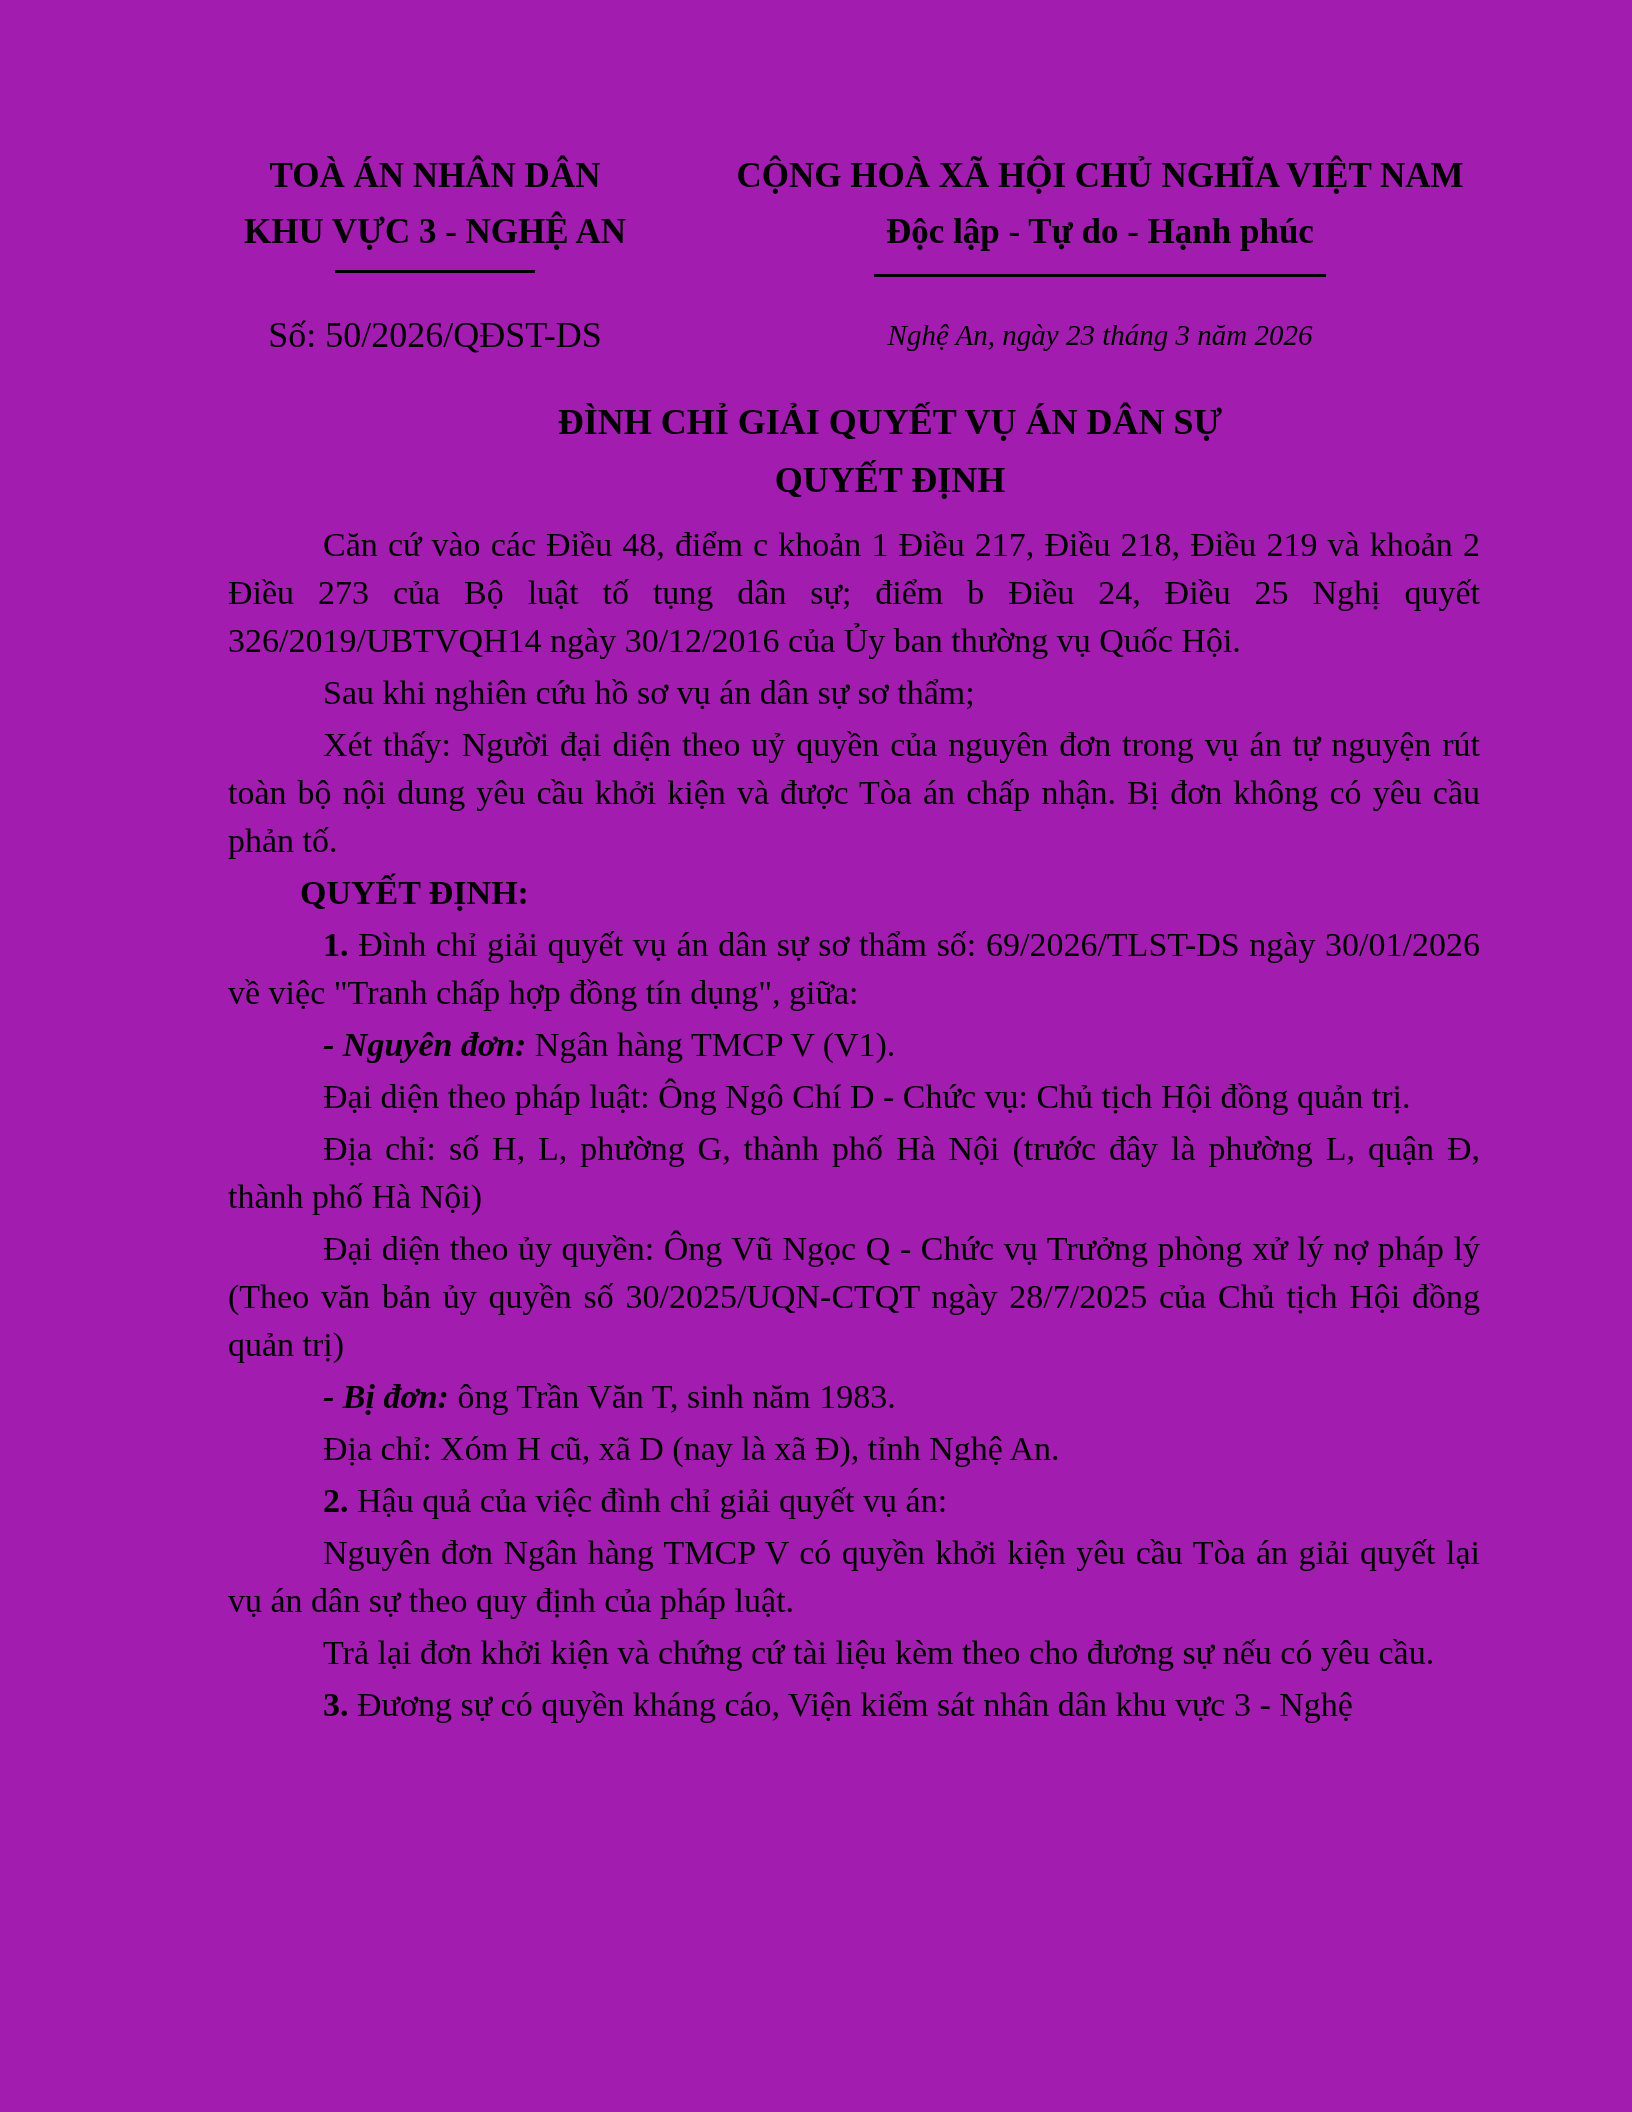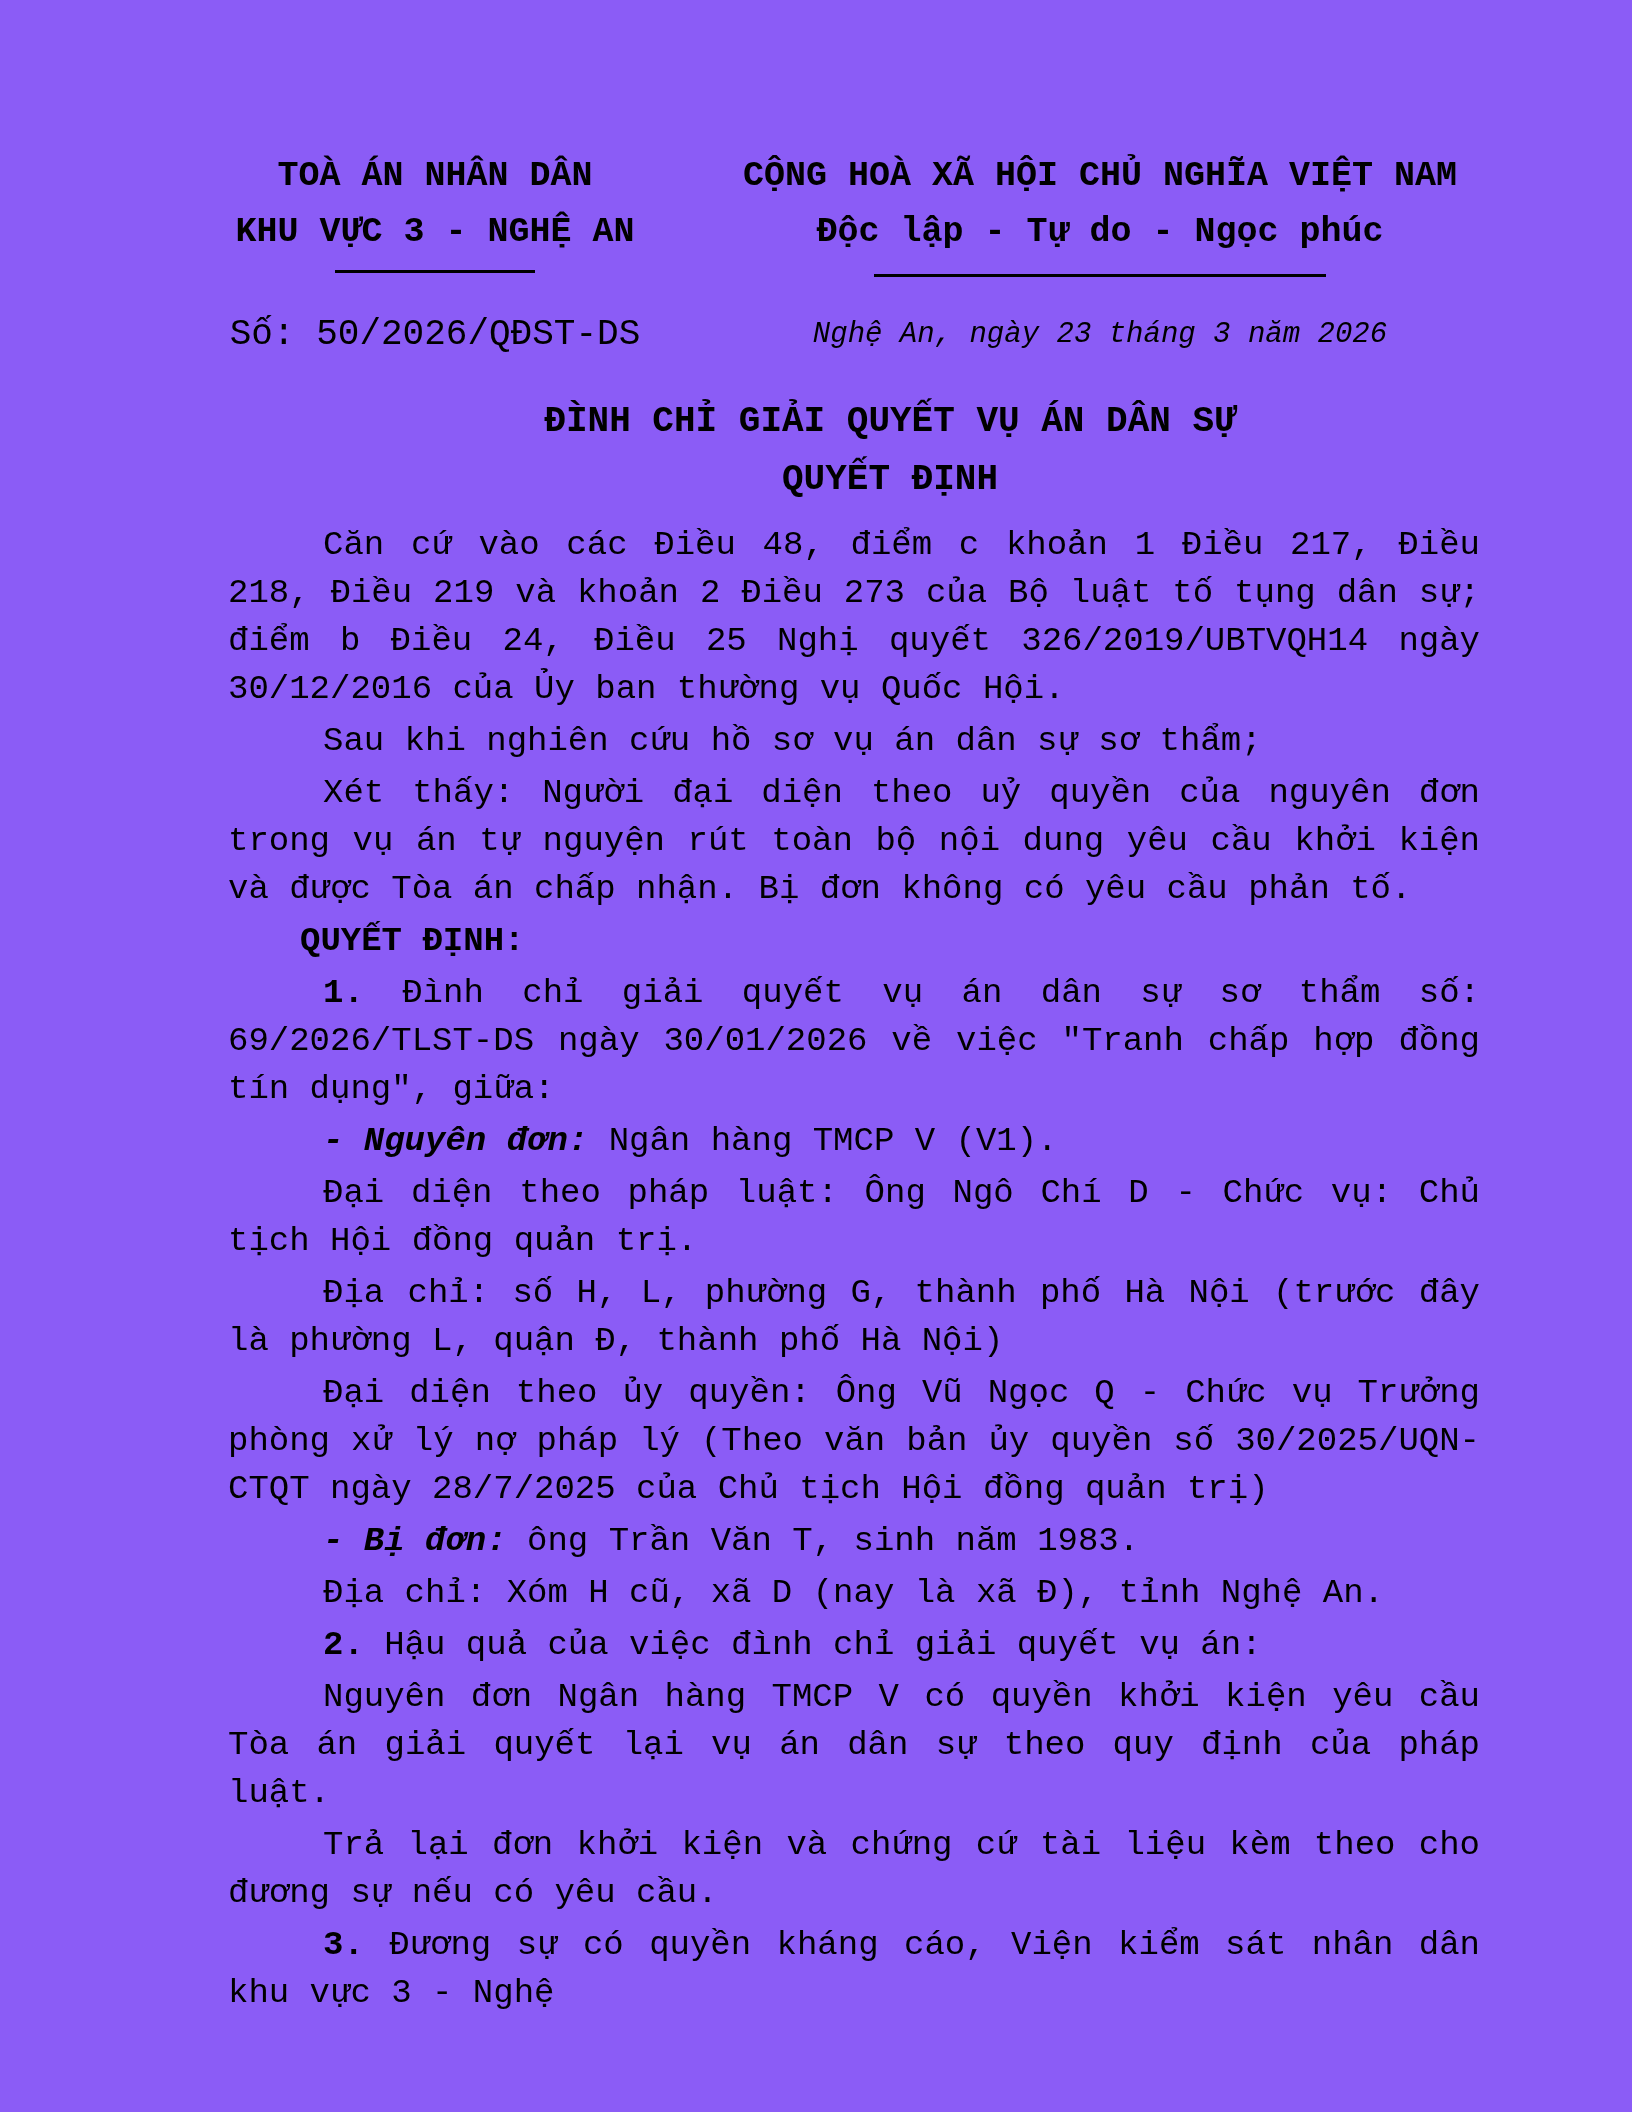--- a/index.html
+++ b/index.html
@@ -4,23 +4,23 @@
 <style>
   html, body {
     margin: 0;
     padding: 0;
     background: #ffffff;
   }
   .page {
     position: relative;
     width: 1632px;
     height: 2112px;
-    background: #8b5cf6;
+    background: #a21caf;
     color: #000000;
-    font-family: Liberation Mono, monospace;
+    font-family: Liberation Serif, serif;
     overflow: hidden;
     box-sizing: border-box;
     padding-top: 148px;
   }
   
   .header {
     display: flex;
     align-items: flex-start;
   }
   .header-col {
@@ -100,21 +100,21 @@
 
   <div class="header">
     <div class="header-col left">
       <div class="h-line">TOÀ ÁN NHÂN DÂN</div>
       <div class="h-line">KHU VỰC 3 - NGHỆ AN</div>
       <div class="rule rule-left"></div>
       <div class="doc-number">Số: 50/2026/QĐST-DS</div>
     </div>
     <div class="header-col right">
       <div class="h-line">CỘNG HOÀ XÃ HỘI CHỦ NGHĨA VIỆT NAM</div>
-      <div class="h-line">Độc lập - Tự do - Ngọc phúc</div>
+      <div class="h-line">Độc lập - Tự do - Hạnh phúc</div>
       <div class="rule rule-right"></div>
       <div class="date-line">Nghệ An, ngày 23 tháng 3 năm 2026</div>
     </div>
   </div>
 
   <div class="title-block">
     <div class="title-line">ĐÌNH CHỈ GIẢI QUYẾT VỤ ÁN DÂN SỰ</div>
     <div class="title-line">QUYẾT ĐỊNH</div>
   </div>
 

